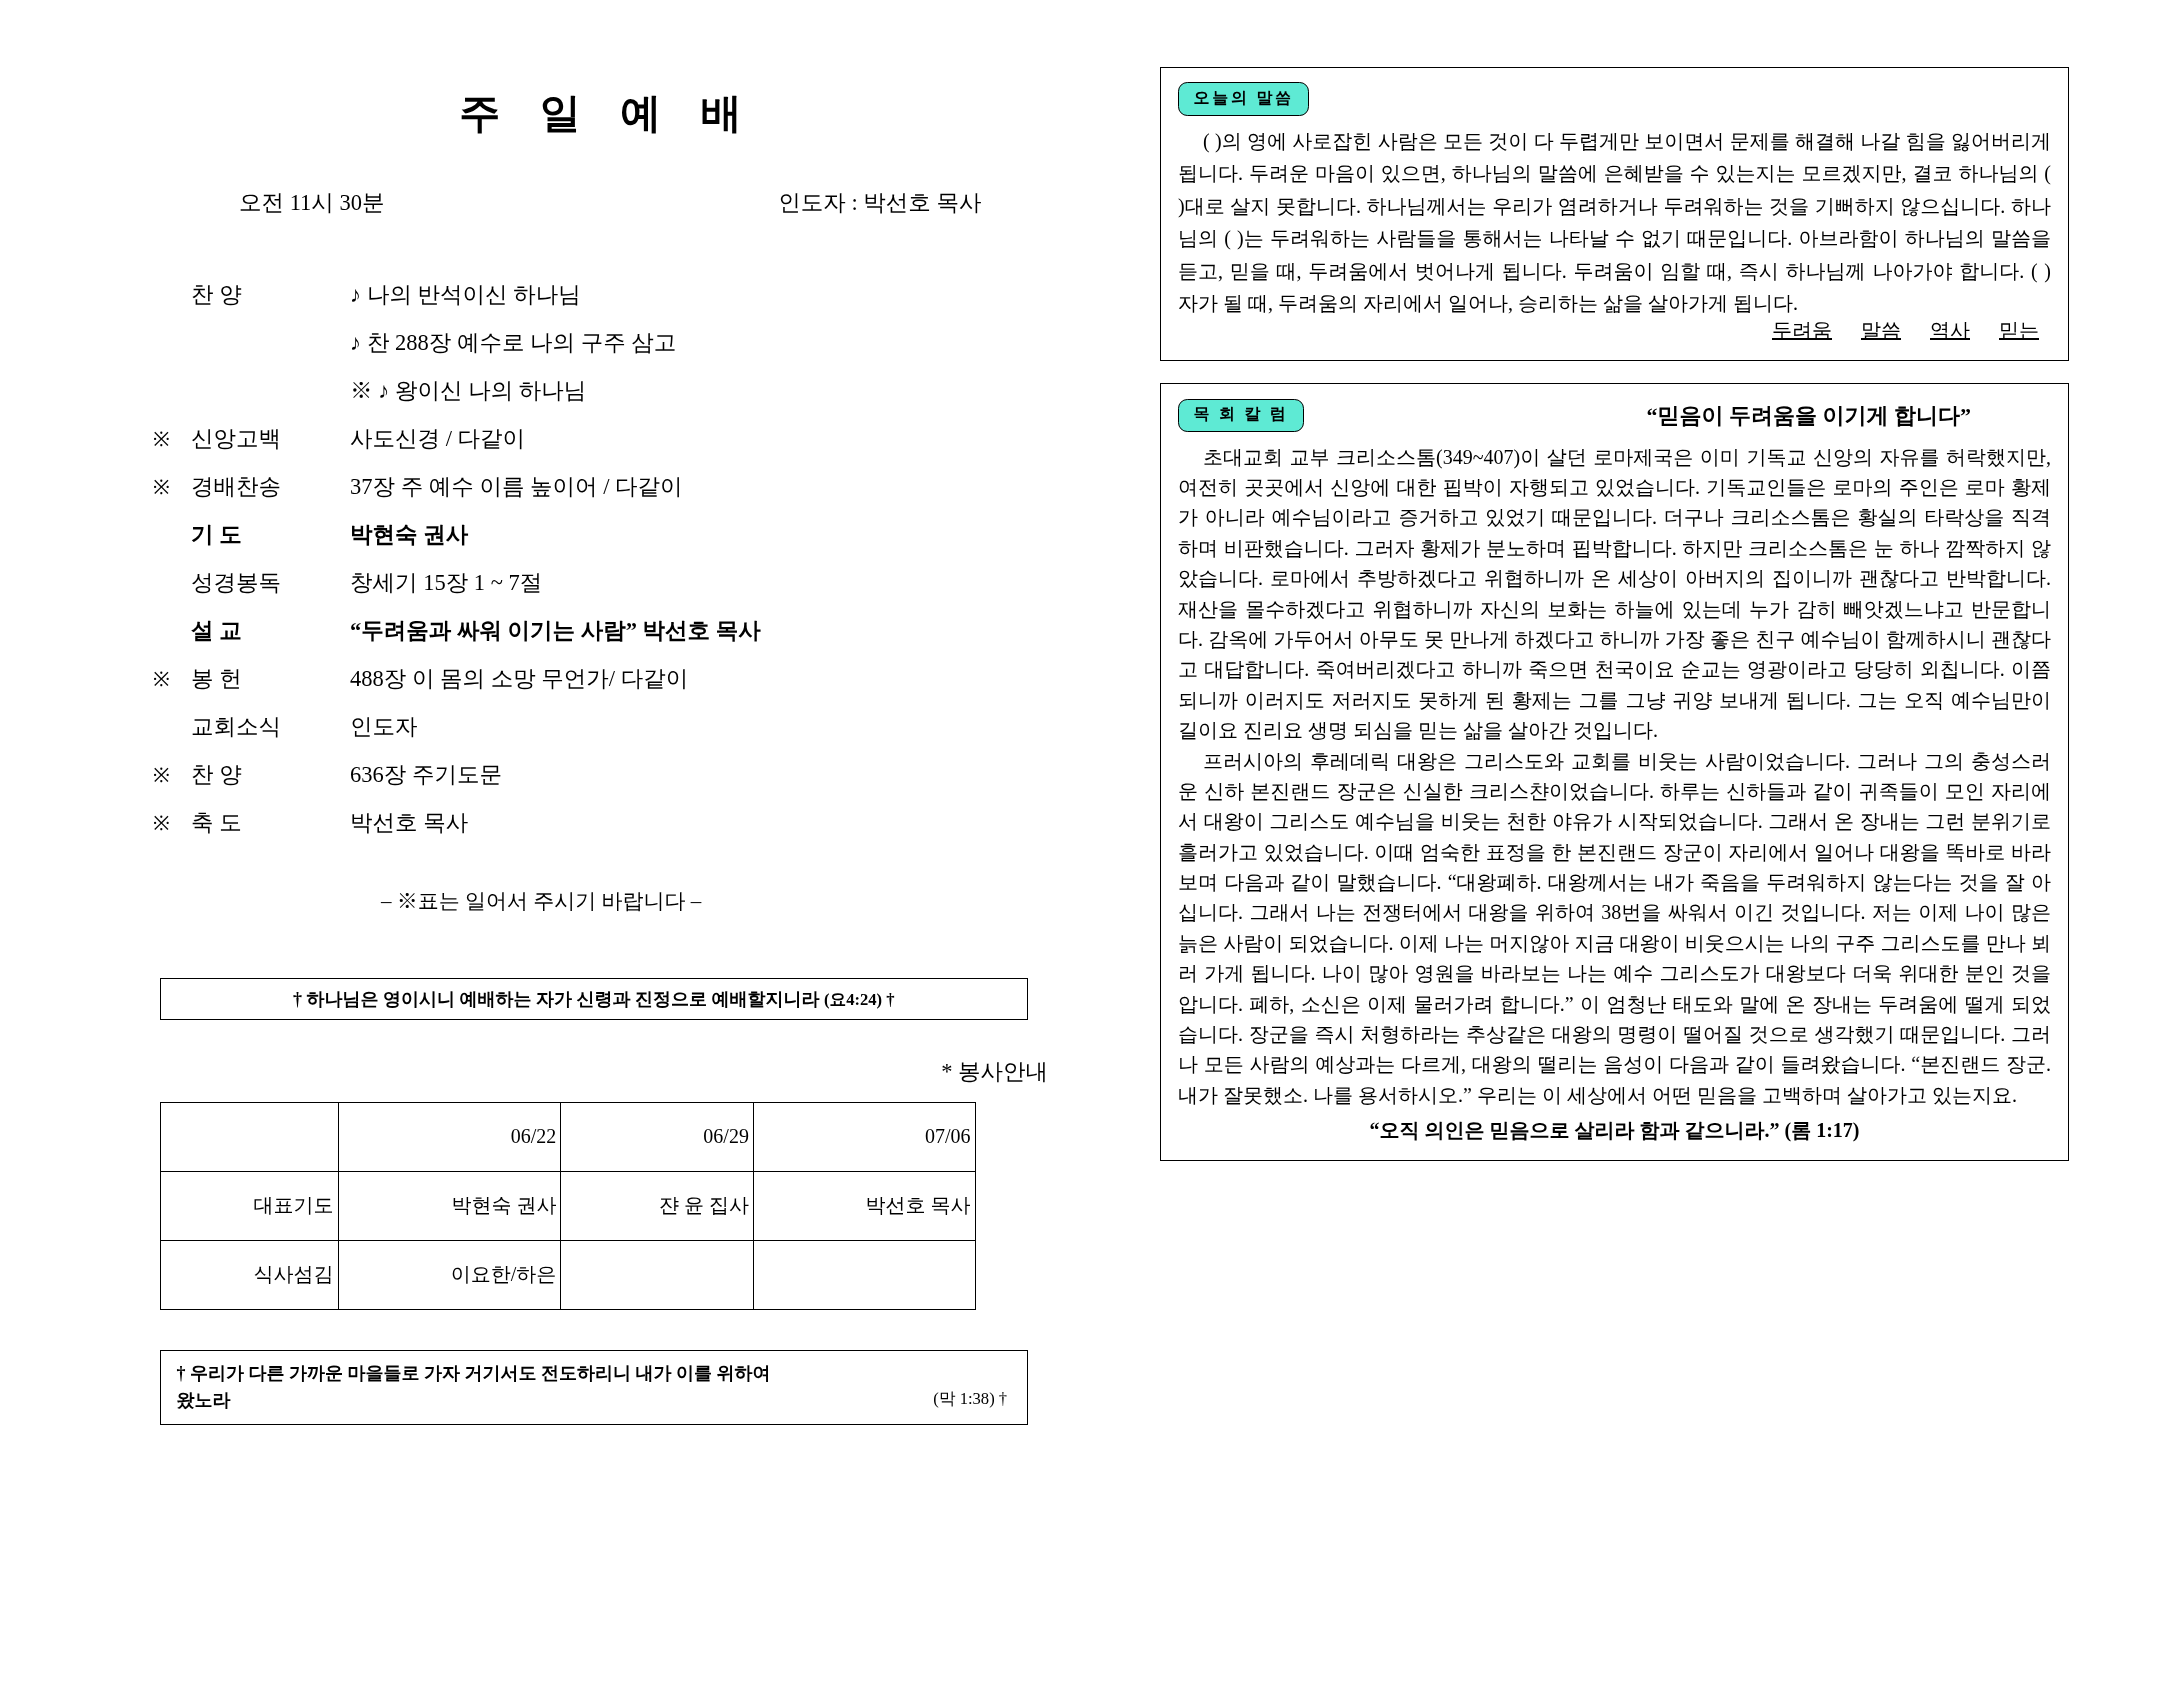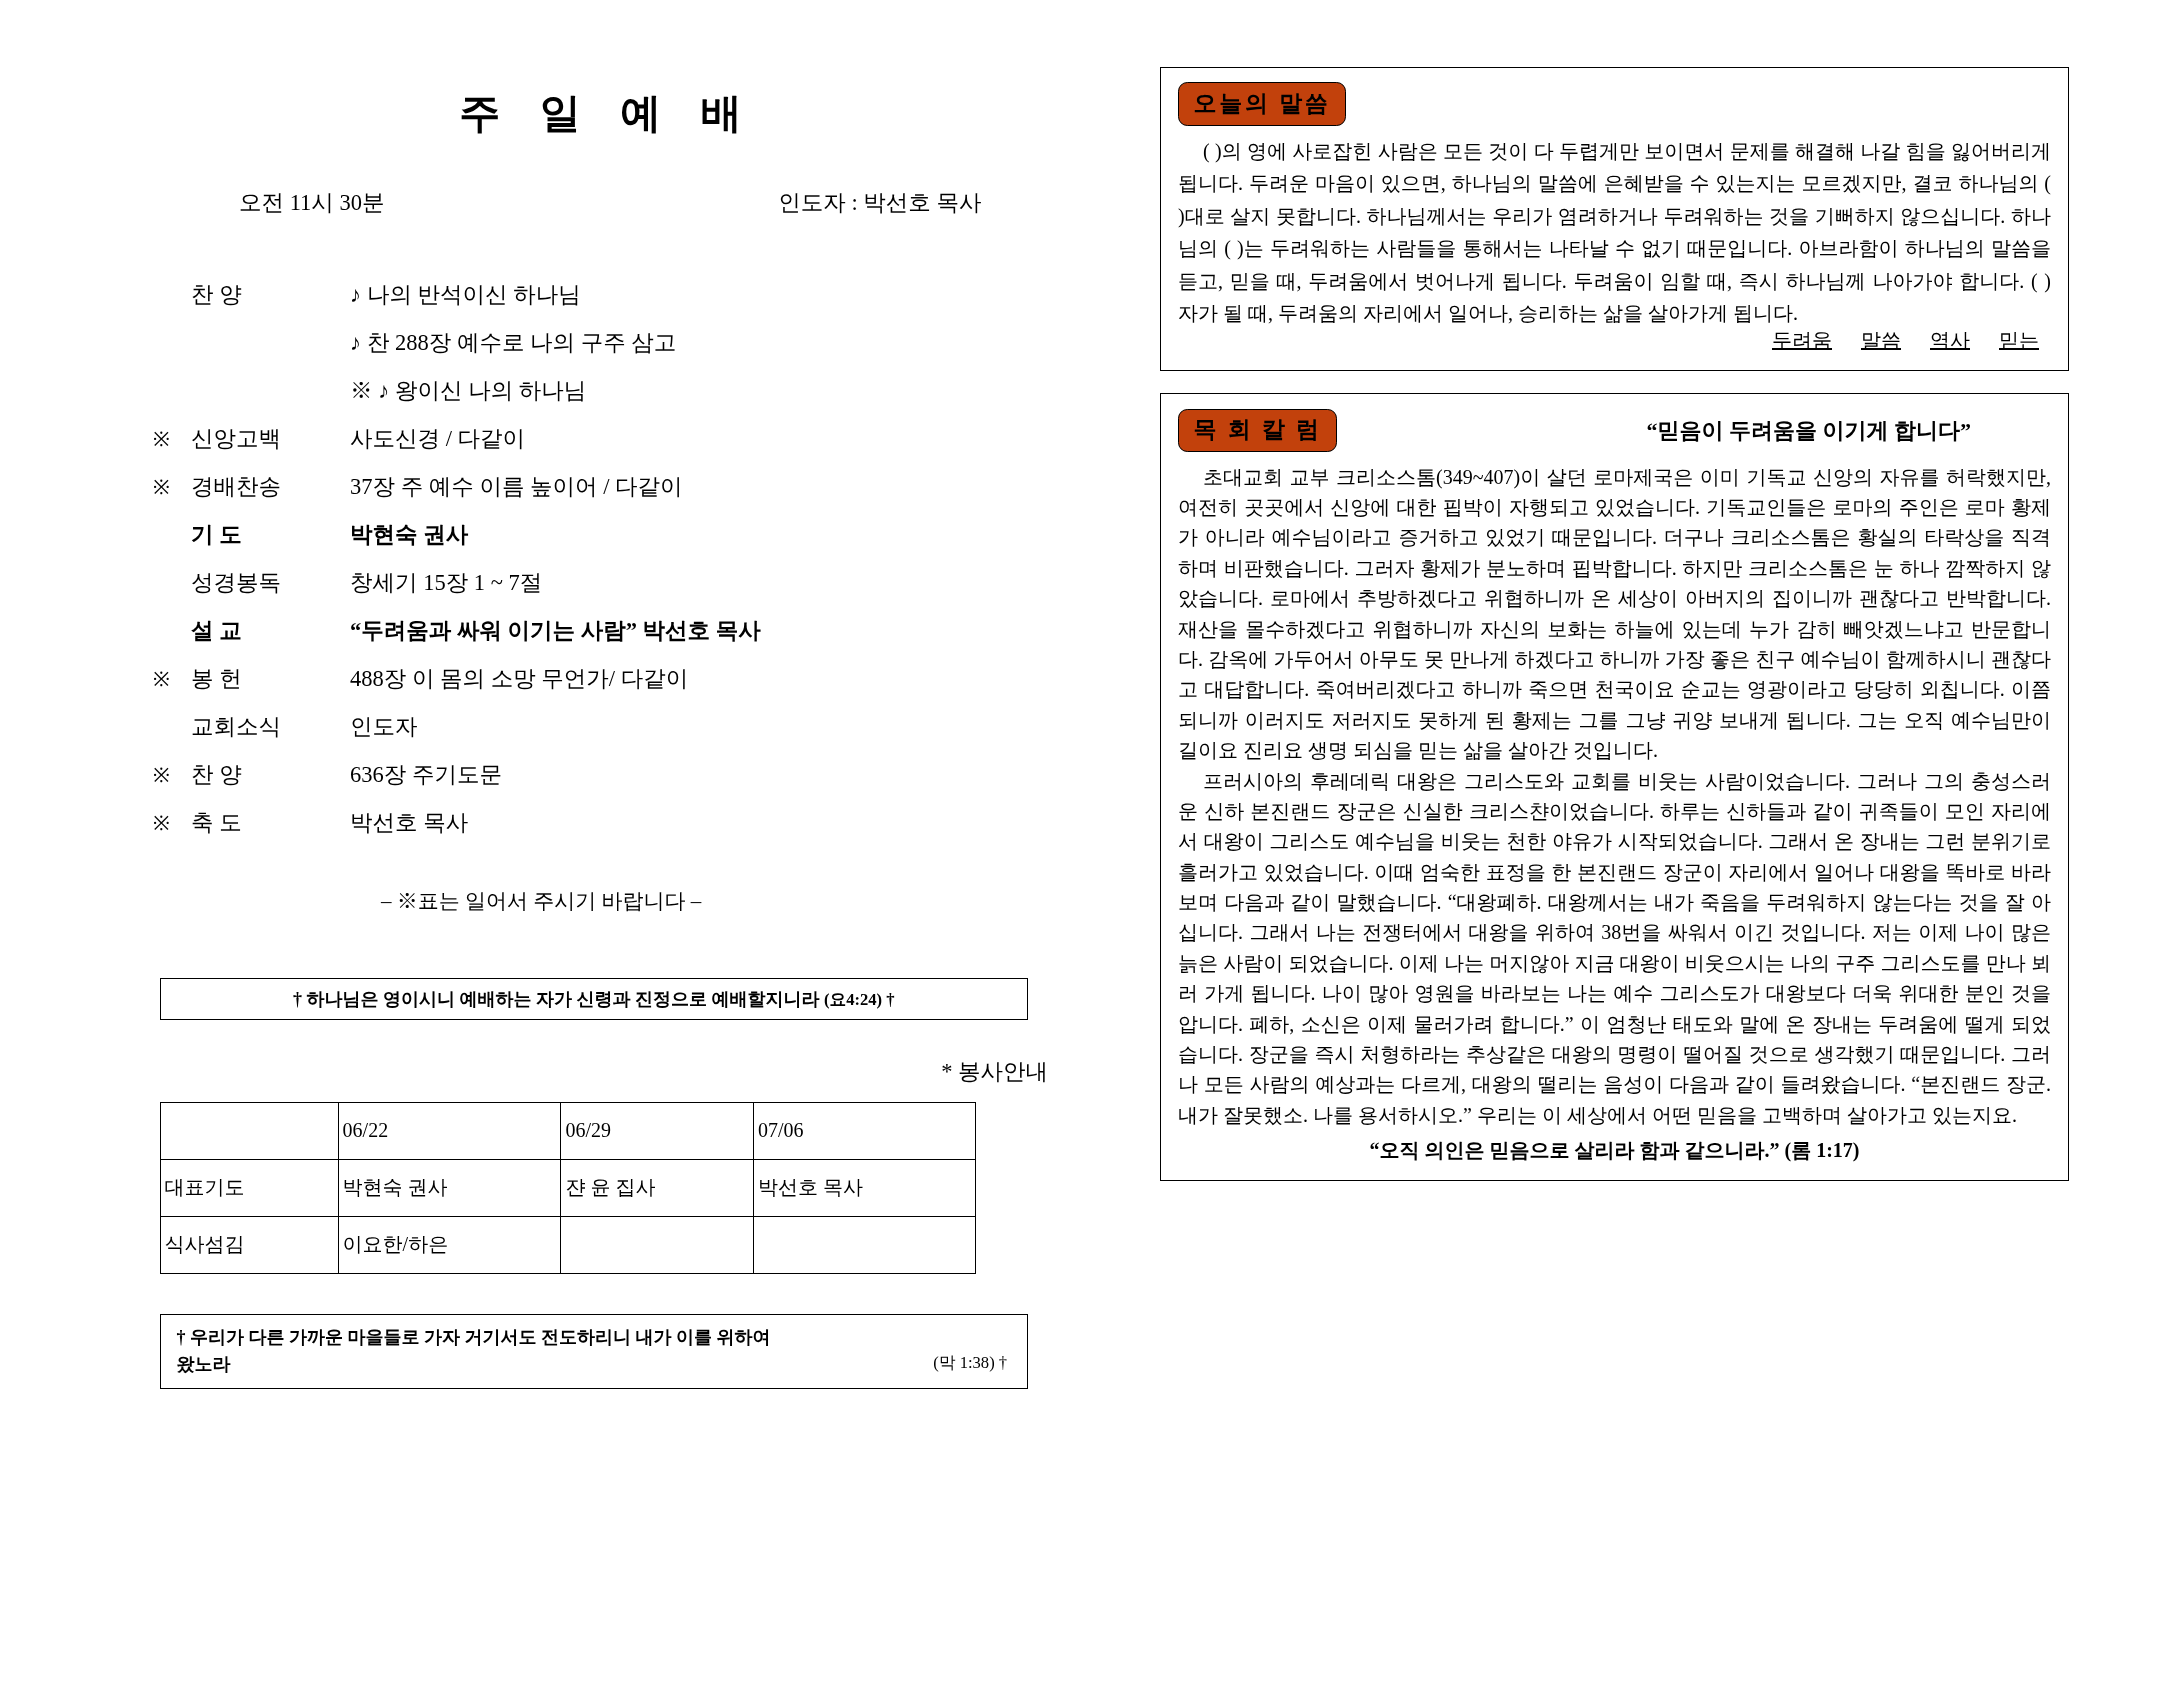--- a/index.html
+++ b/index.html
@@ -103,23 +103,23 @@
     text-align: right;
   }
   table.duty {
     border-collapse: collapse;
     margin-left: 6.6px;
     width: 816px;
     font-size: 20px;
   }
   table.duty td {
     border: 1.3px solid #000;
-    text-align: left;
+    text-align: right;
     height: 38px;
-    padding: 9px 4px;
+    padding: 15px 4px;
   }
   table.duty td.rowhead {
     width: 169px;
   }
   .verse-box2 {
     border: 1.3px solid #000;
     margin: 40px 20px 0 6.6px;
     padding: 9.3px 13.3px 10.6px 16px;
     font-size: 18px;
     font-weight: bold;
@@ -141,25 +141,25 @@
   .panel {
     border: 1.3px solid #000;
     padding: 14.6px 17px 16px 17px;
     margin-bottom: 22.5px;
     position: relative;
   }
   .panel-heading {
     display: inline-block;
     border: 1.3px solid #000;
     border-radius: 9.3px;
-    font-size: 23px;
+    font-size: 16px;
     font-weight: bold;
     padding: 4.6px 14.6px 6px 14.6px;
     letter-spacing: 2.7px;
-    background: #c2410c;
+    background: #5eead4;
   }
   .panel-title-row {
     display: flex;
     align-items: center;
     justify-content: flex-start;
     margin-bottom: 9.3px;
   }
   .panel-title-row .col-title {
     flex: 1 1 auto;
     text-align: right;

